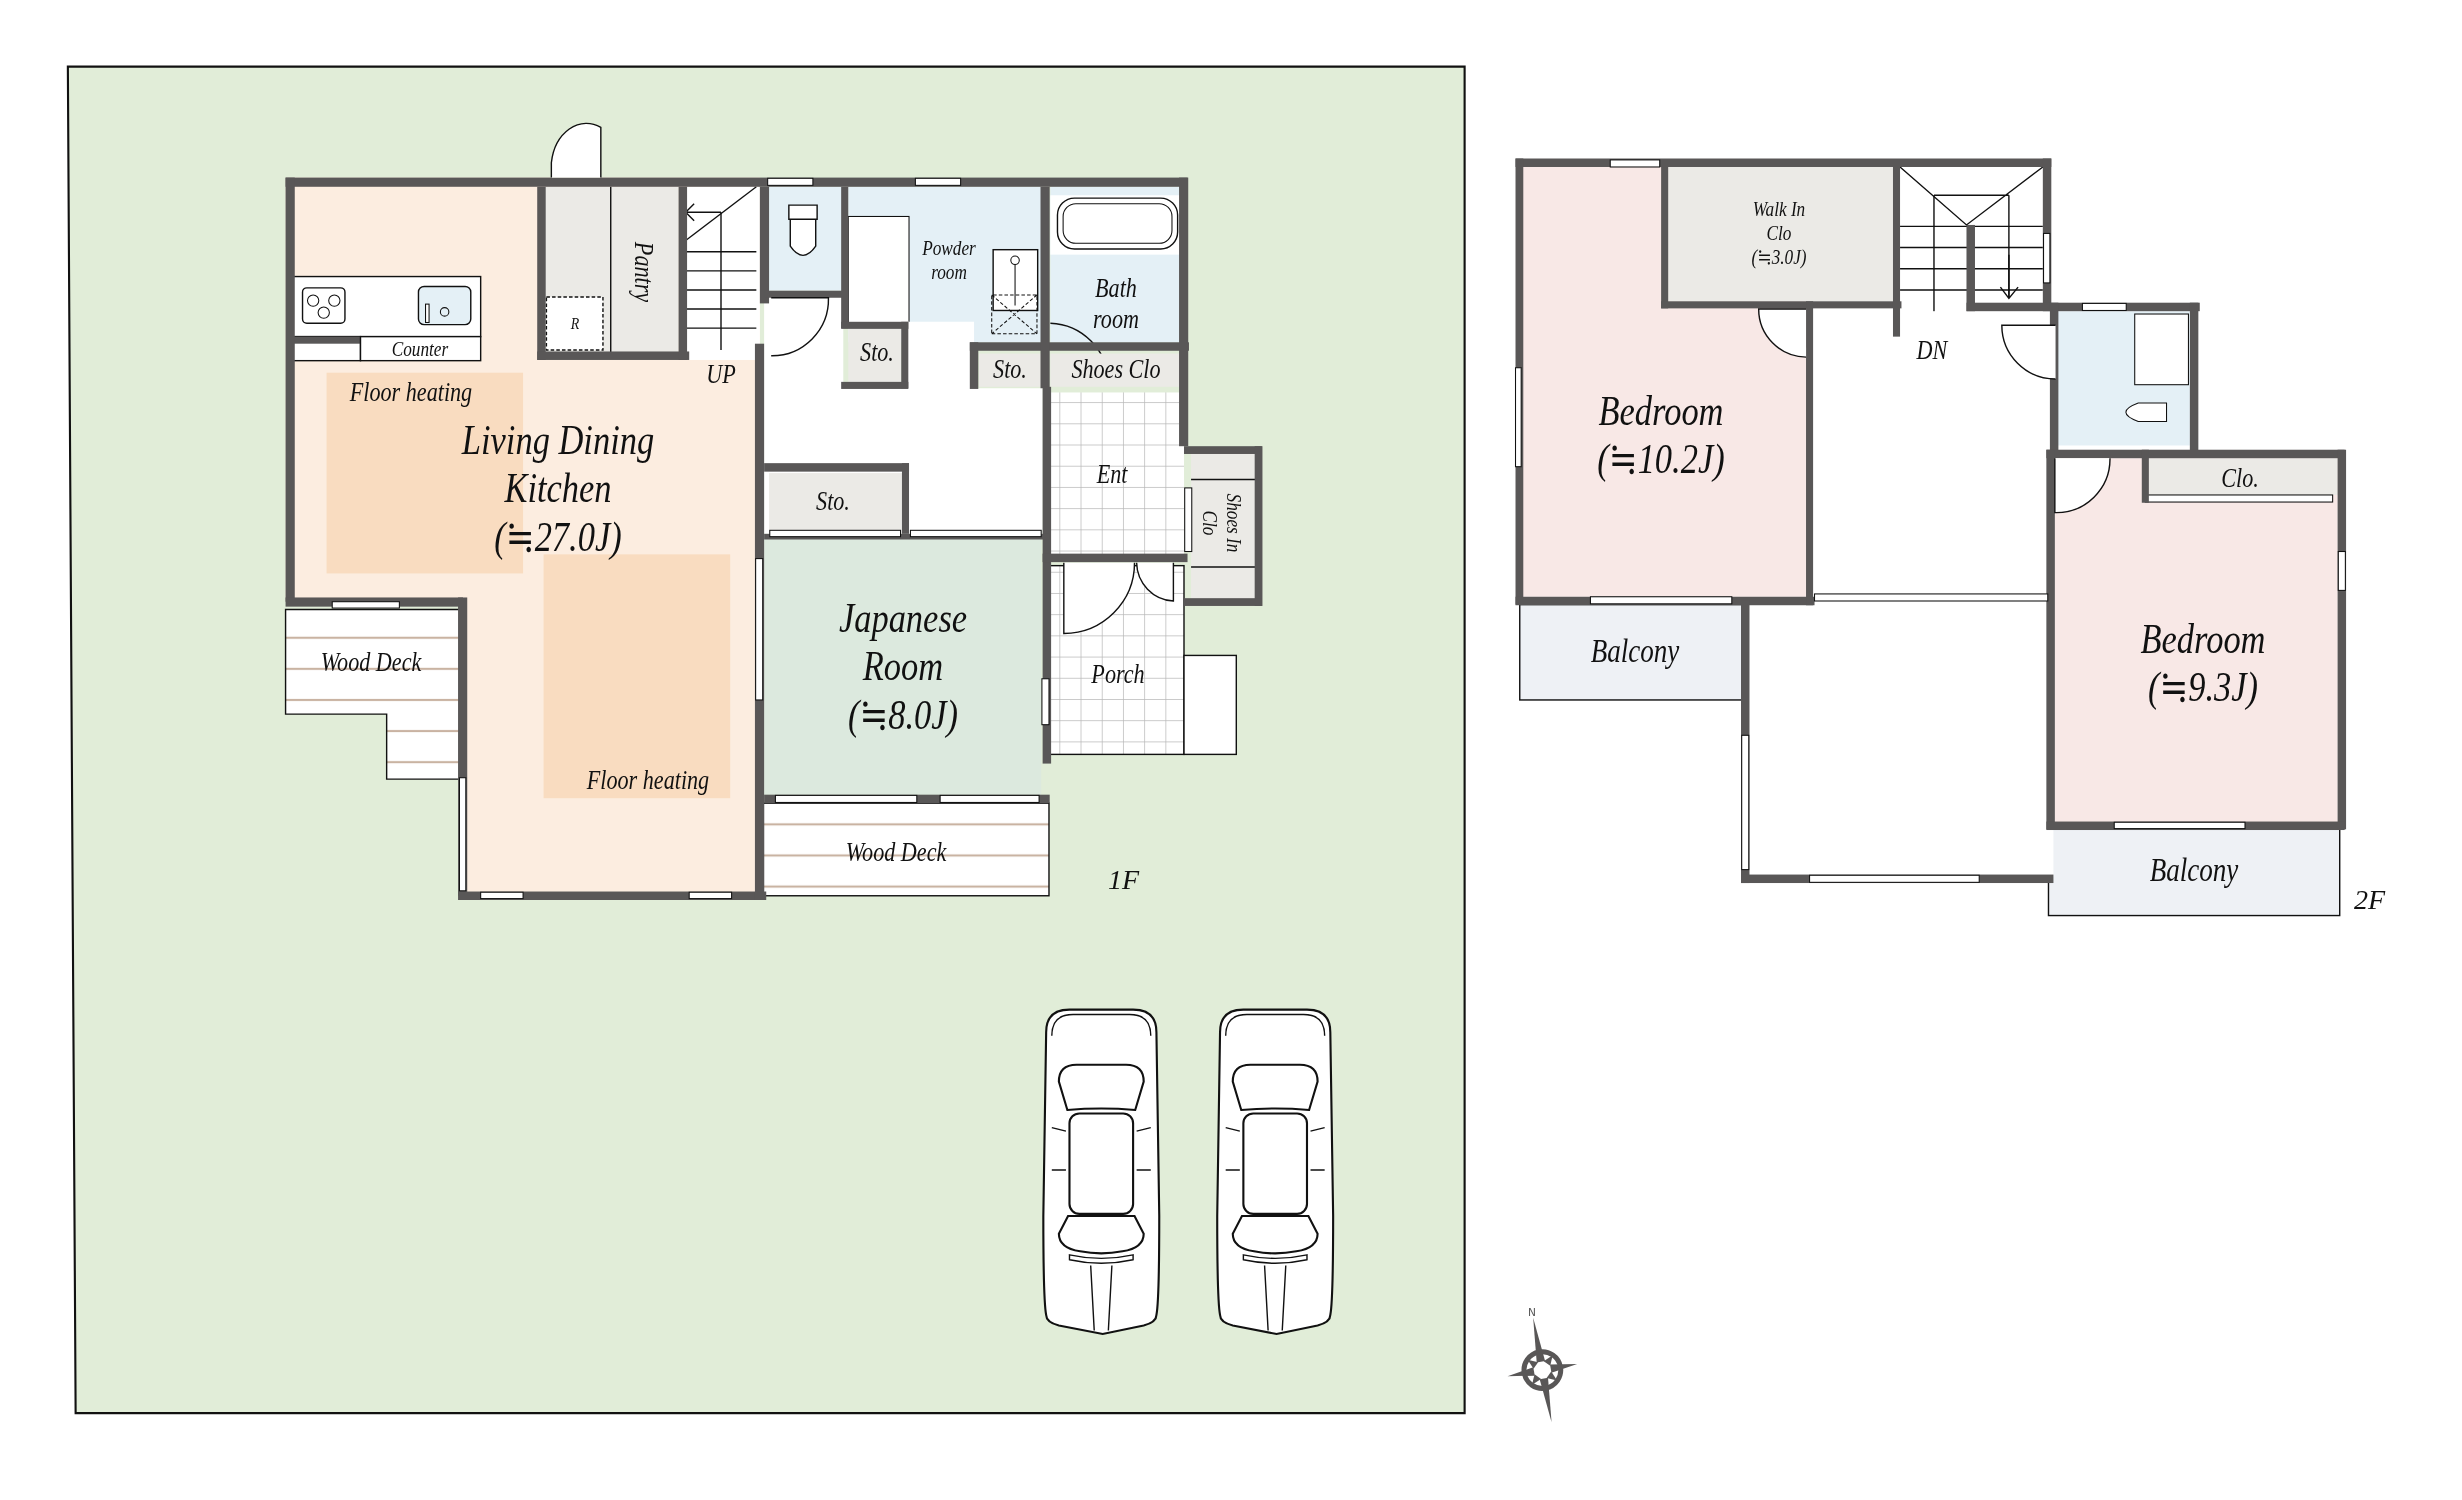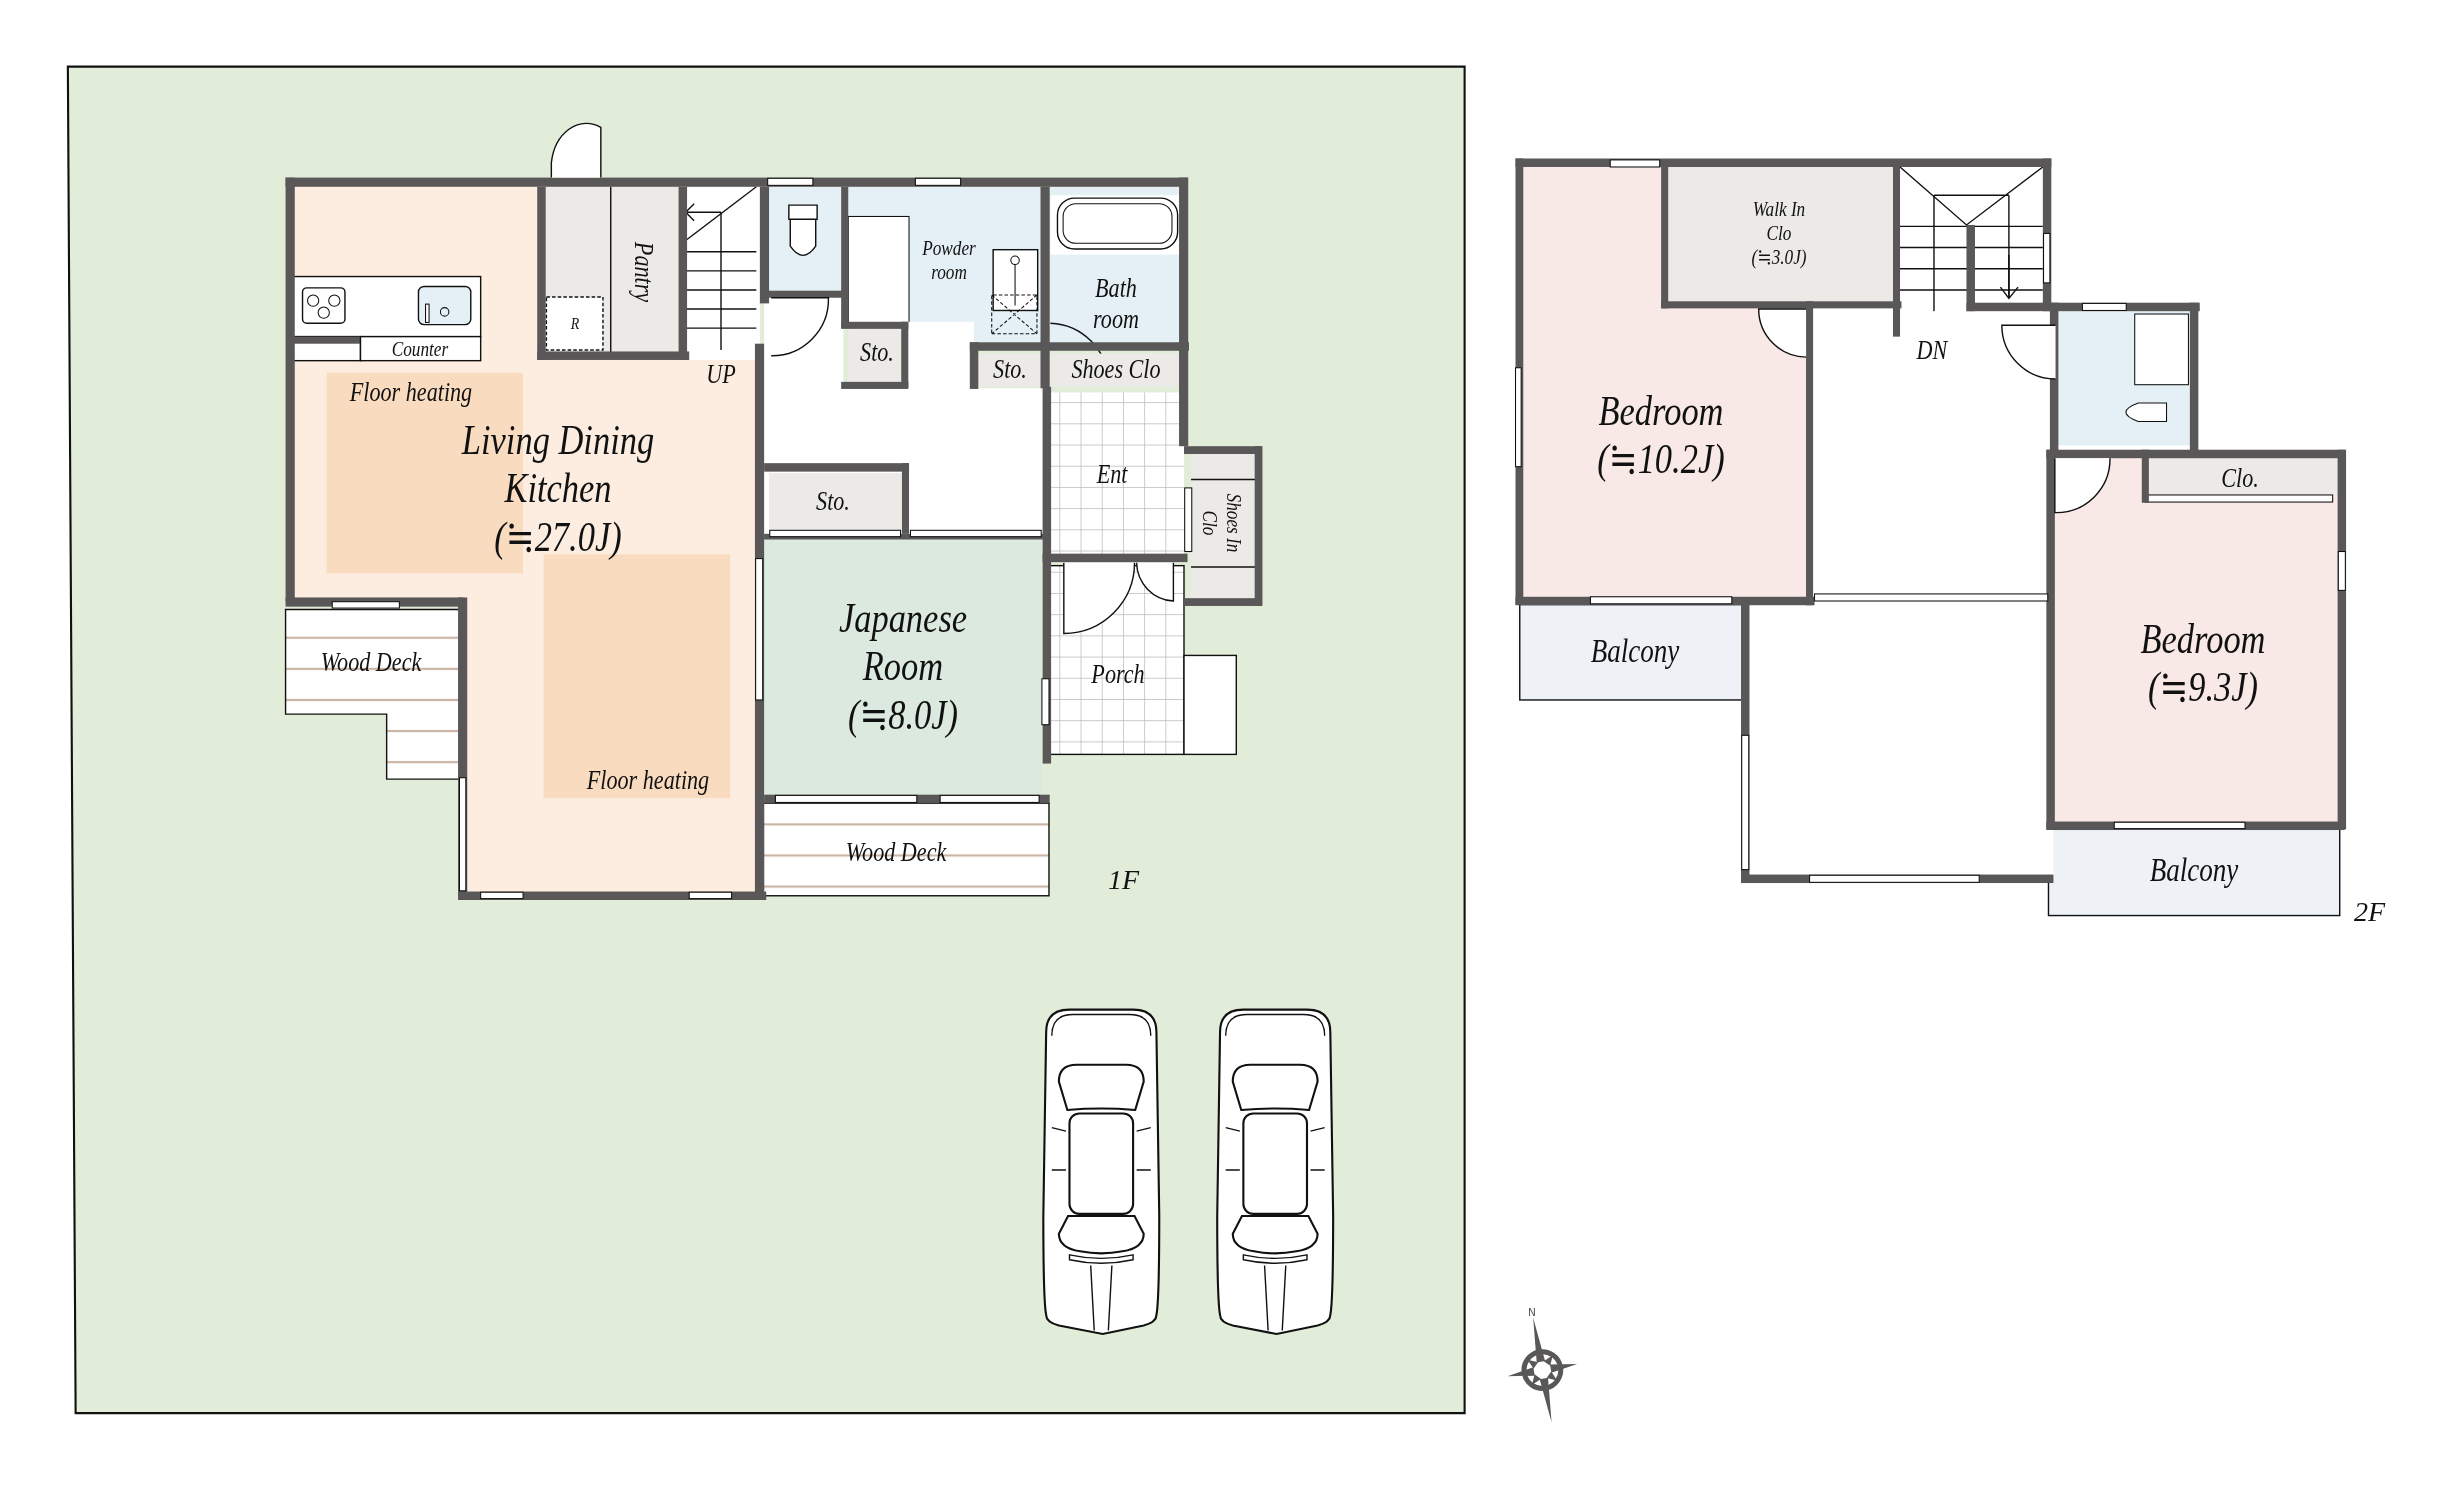--- a/index.html
+++ b/index.html
@@ -312,18 +312,18 @@
   <span class="line">(≒3.0J)</span>
 </div>
 <div class="lbl sm" style="left:1932px;top:351px;">DN</div>
 <div class="lbl big" style="left:2203px;top:663px;">
   <span class="line">Bedroom</span>
   <span class="line">(≒9.3J)</span>
 </div>
 <div class="lbl sm" style="left:2240px;top:479px;">Clo.</div>
 <div class="lbl med" style="left:1635px;top:652px;">Balcony</div>
 <div class="lbl med" style="left:2194px;top:871px;">Balcony</div>
-<div class="floor-tag" style="left:2354px;top:884px;margin-top:12px;">2F</div>
+<div class="floor-tag" style="left:2354px;top:884px;">2F</div>
 
 <div class="compass-n" style="left:1528px;top:1306px;">N</div>
 
 </div>
 
 
 </body></html>

